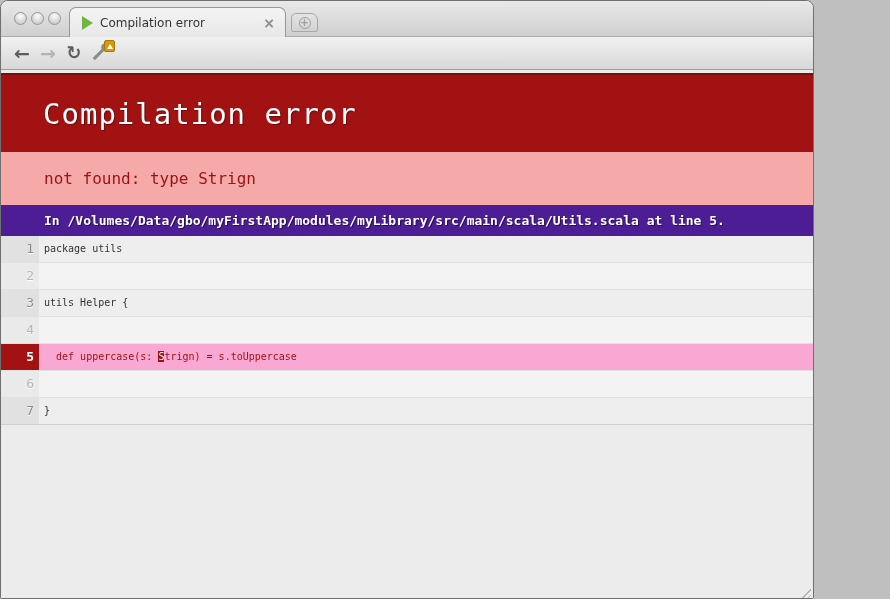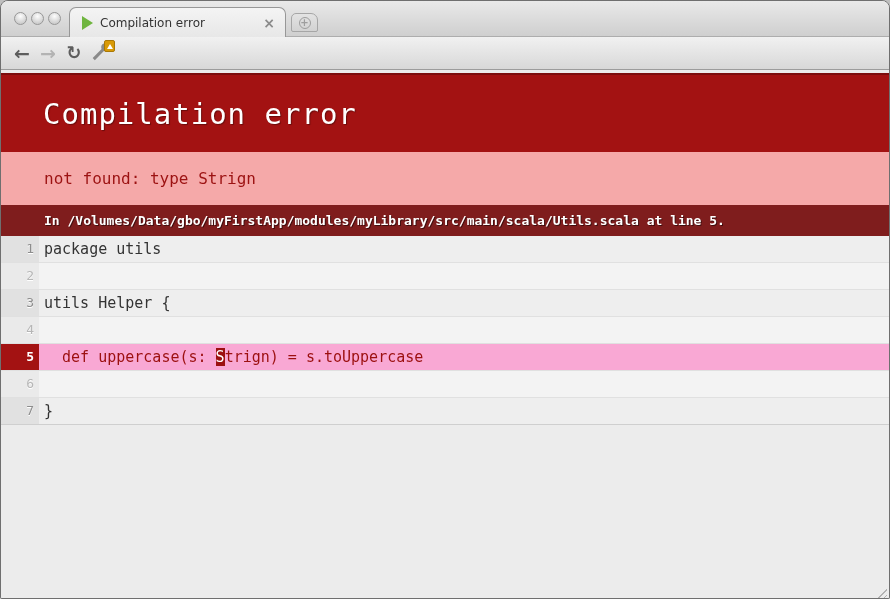--- a/index.html
+++ b/index.html
@@ -1,20 +1,20 @@
 <!DOCTYPE html>
 <html><head>
 <meta charset="utf-8">
 <style>
   * { margin:0; padding:0; box-sizing:border-box; }
   html,body { background:#bfbfbf; }
   body { width:890px; height:599px; font-family:"DejaVu Sans", sans-serif; }
 
   .window {
-    position:relative; width:890px; height:599px;
+    position:relative; width:814px; height:599px;
     border:1px solid #6f6f6f; border-radius:8px 8px 2px 2px;
     overflow:hidden; background:#ececec;
   }
 
   
   .titlebar {
     position:relative; height:36px;
     background:linear-gradient(#e9e9e9,#cfcfcf);
     border-bottom:1px solid #adadad;
   }
@@ -83,33 +83,33 @@
   }
   .err-header h1 {
     color:#fff; font-size:29px; font-weight:normal; letter-spacing:1px;
     text-shadow:1px 1px 1px rgba(0,0,0,0.35); font-family:"DejaVu Sans Mono", monospace;
   }
   .err-message {
     height:53px; background:#f5a9a9; color:#9c1212; font-size:16px;
     display:flex; align-items:center; padding-left:43px;
   }
   .err-location {
-    height:31px; background:#7f1d1d; color:#fff; font-size:13px; font-weight:bold;
+    height:31px; background:#4c1d95; color:#fff; font-size:13px; font-weight:bold;
     display:flex; align-items:center; padding-left:43px;
     text-shadow:1px 1px 0 rgba(0,0,0,0.5);
   }
   .code { font-size:13px; }
   .row { display:flex; height:27px; line-height:26px; border-bottom:1px solid rgba(0,0,0,0.05); }
   .ln {
     width:38px; flex:0 0 38px; text-align:right; padding-right:5px;
     color:#8d8d8d; background:#e1e1e1; text-shadow:0 1px 0 #fff;
   }
   .row.even .ln { color:#b6b6b6; background:#eaeaea; }
   .cd { flex:1; padding-left:5px; color:#333; white-space:pre; background:#eeeeee;
-        font-family:"DejaVu Sans Mono", monospace; font-size:15px; line-height:26px; }
+        font-family:"DejaVu Sans Mono", monospace; font-size:10px; line-height:26px; }
   .row.even .cd { background:#f3f3f3; }
   .row.error-line .ln { background:#a31212; color:#fff; font-weight:bold; text-shadow:none; }
   .row.error-line .cd { background:#f9a8d4; color:#9c1010; }
   .err-char { background:#9c1010; color:#fff; }
   .row.last { border-bottom:1px solid #cfcfcf; }
 
   .resize-grip {
     position:absolute; right:2px; bottom:2px; width:15px; height:15px;
     background:repeating-linear-gradient(-45deg, transparent 0 3px, #b2b2b2 3px 4px);
     clip-path:polygon(100% 0, 100% 100%, 0 100%);

